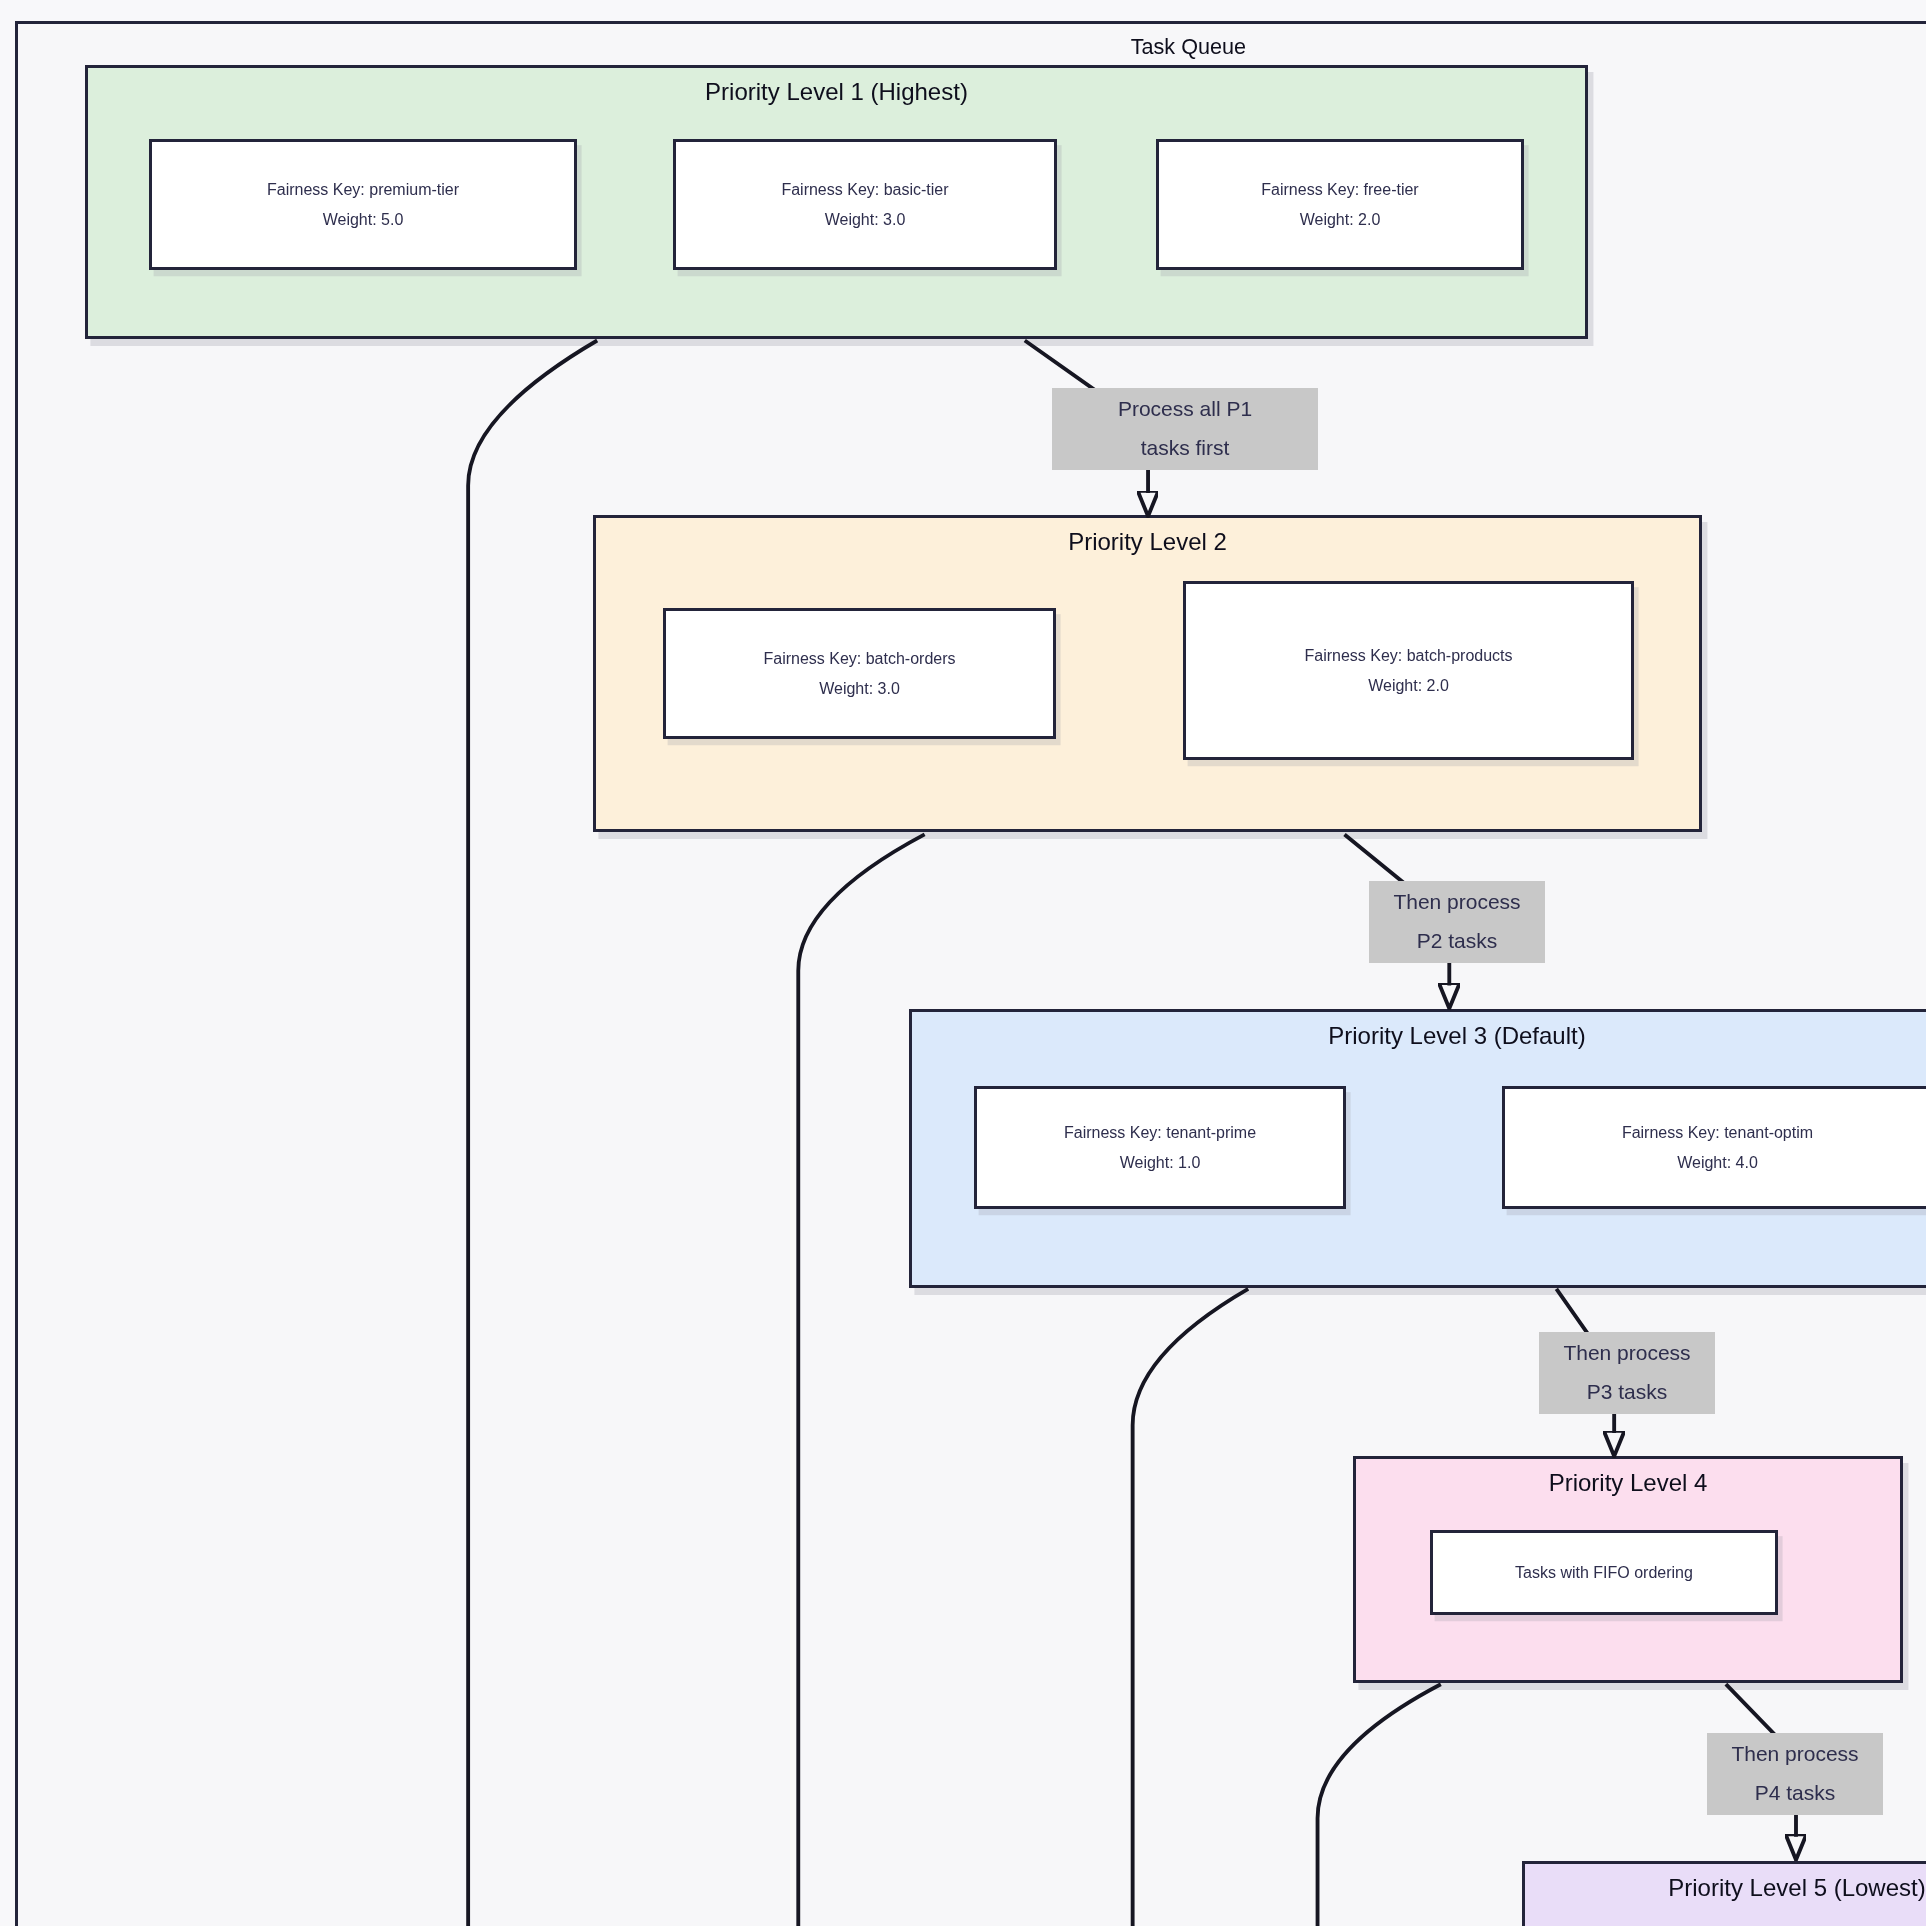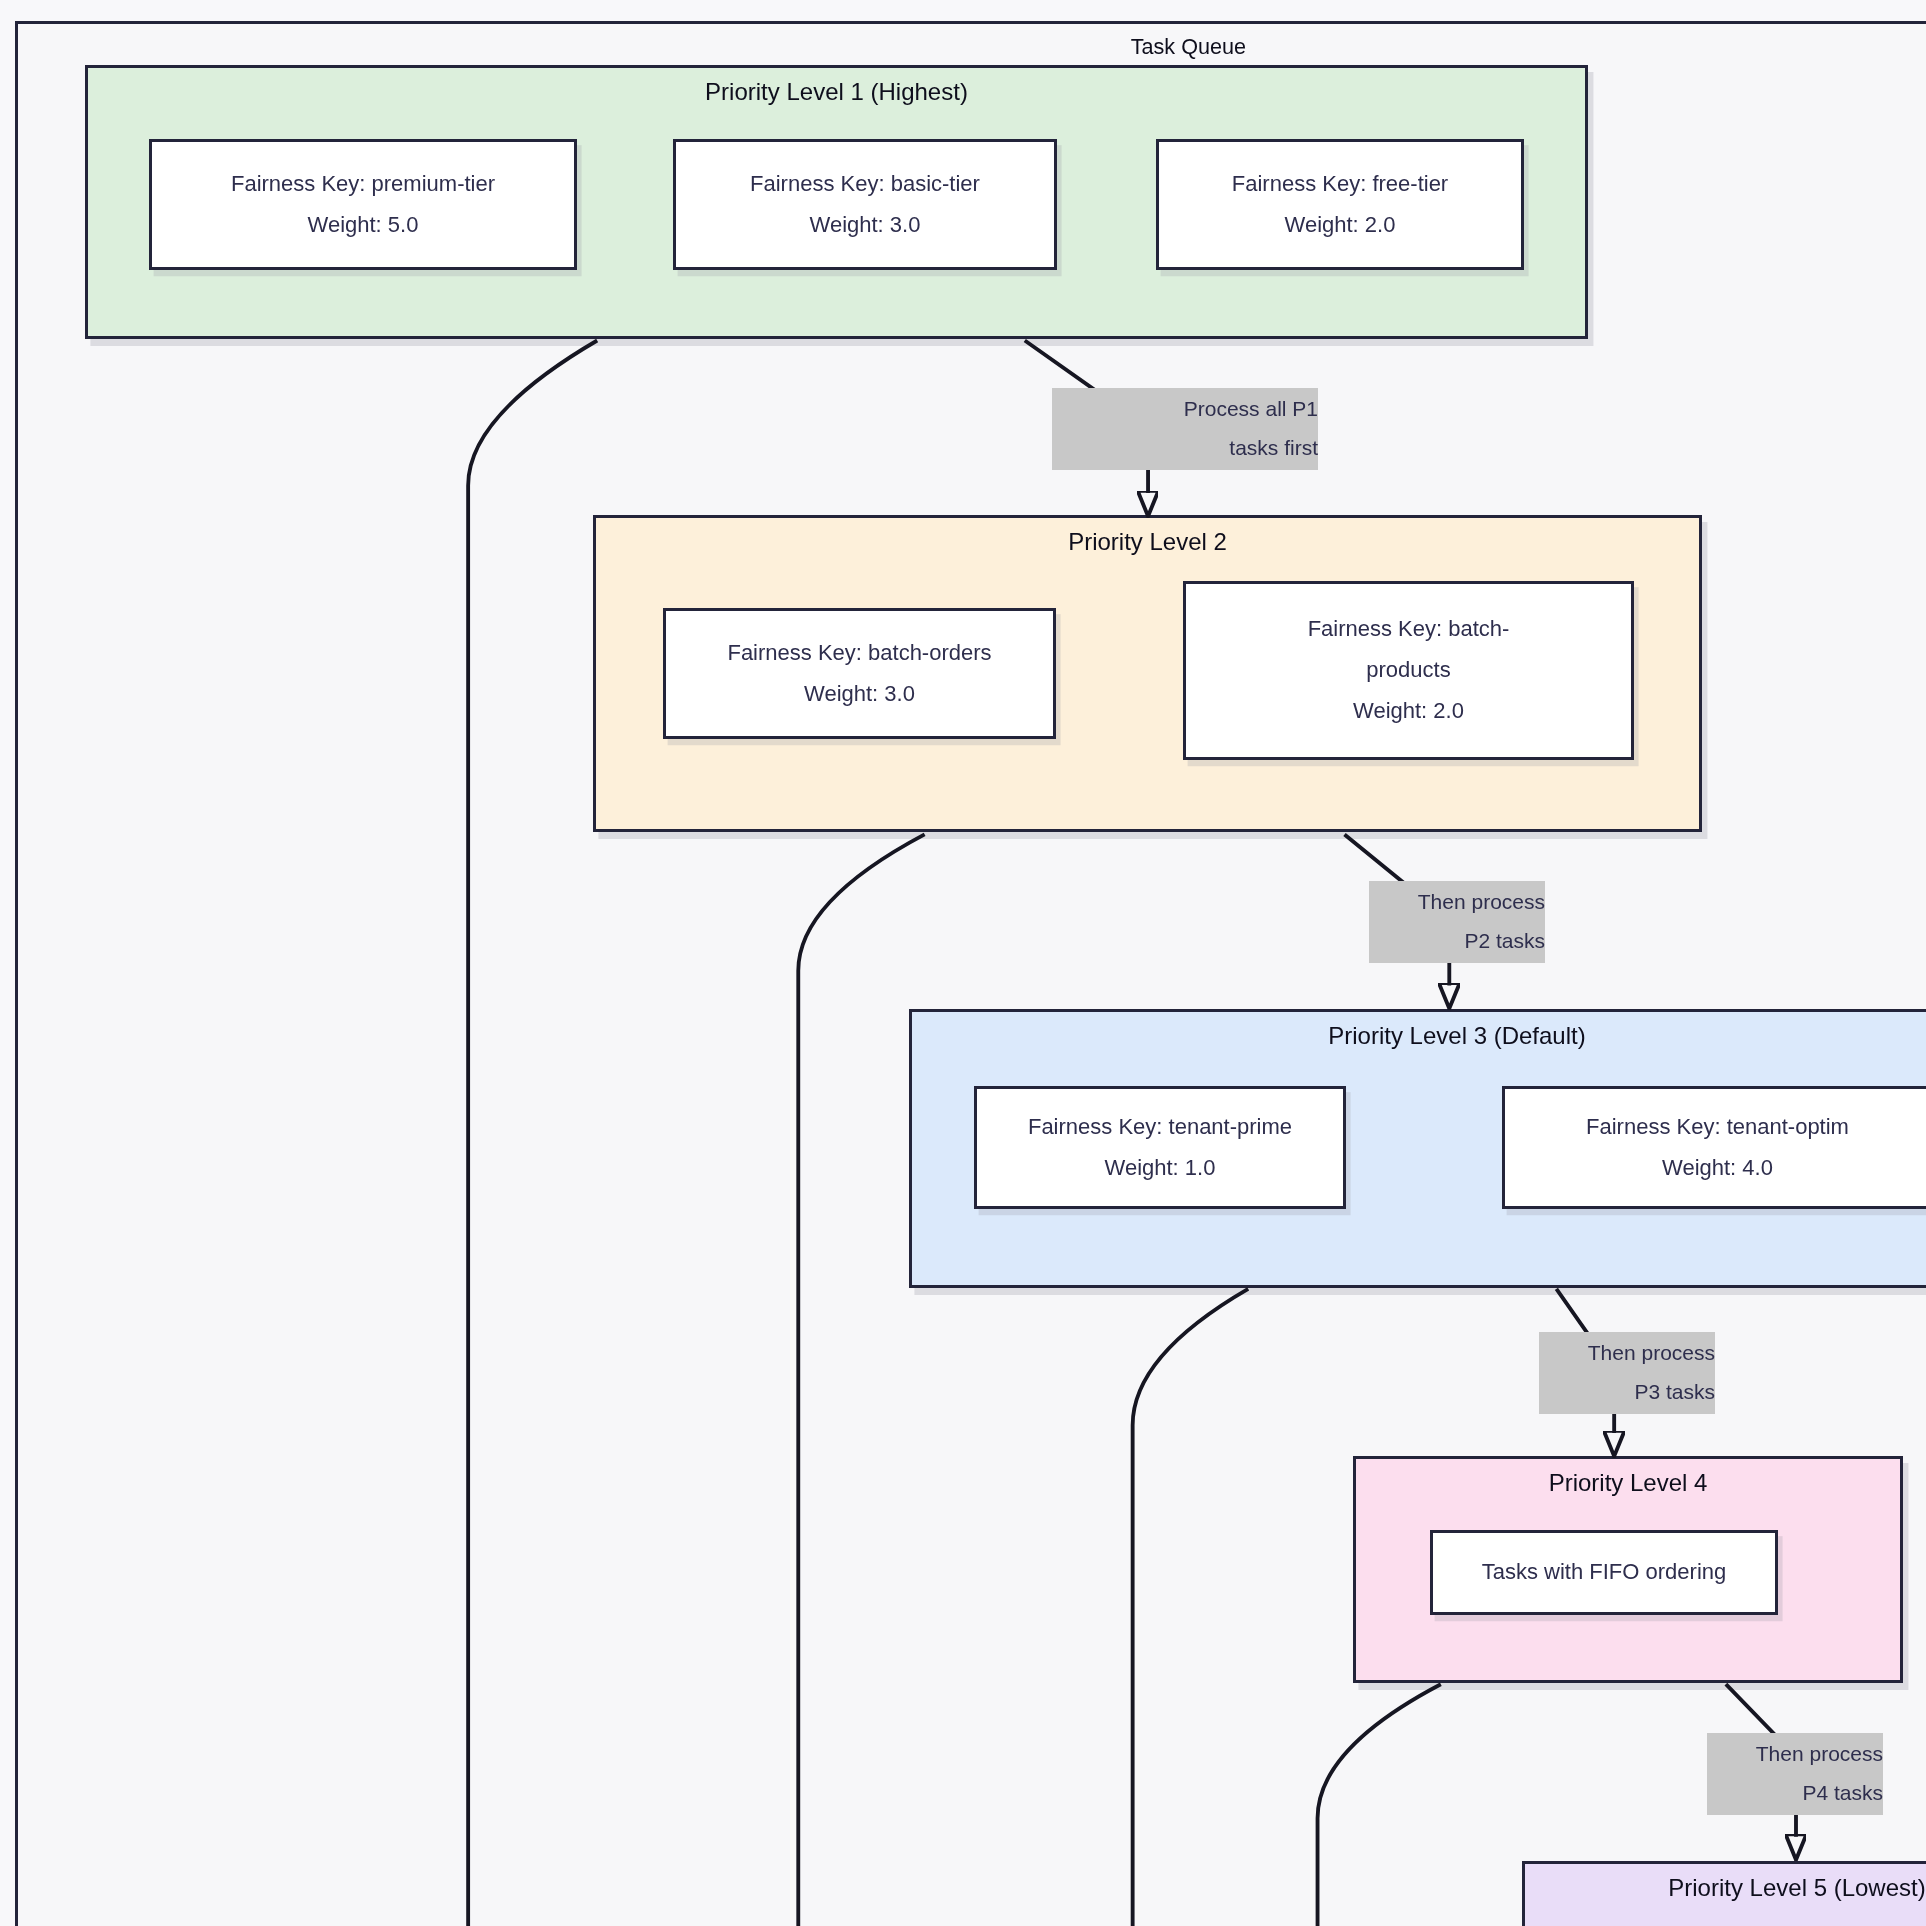--- a/index.html
+++ b/index.html
@@ -27,31 +27,31 @@
   }
   .cluster-title {
     position: absolute; left: 0; right: 0; top: 10px;
     text-align: center; font-size: 24px; color: #0e0e1c;
   }
 
   .keybox {
     position: absolute; background: #ffffff; border: 3.5px solid #23243a;
     box-sizing: border-box; box-shadow: 4.6px 6.2px 0 rgba(150,150,165,0.25);
     display: flex; flex-direction: column; justify-content: center; align-items: center;
-    text-align: center; font-size: 22px; line-height: 1.85; color: #2e2e4d;
+    text-align: center; font-size: 16px; line-height: 1.85; color: #2e2e4d;
   }
   .keybox .wrapnarrow { max-width: 231px; }
 
   .edge-label {
     position: absolute; background: #c8c8c8; color: #2e2e4d;
     font-size: 21px; line-height: 1.85; text-align: center;
     display: flex; flex-direction: column; justify-content: center;
     padding: 2.3px 0;
   }
-  .edge-label span { display: block; text-align: right; }
+  .edge-label span { display: block; }
 
   svg.edges { position: absolute; left: 0; top: 0; width: 2377px; height: 2398px; z-index: 5; }
   .edge-label { z-index: 6; }
   svg.edges path { stroke: #161622; stroke-width: 10px; fill: none; }
 </style>
 </head>
 <body>
 
 <div id="canvas">
 

